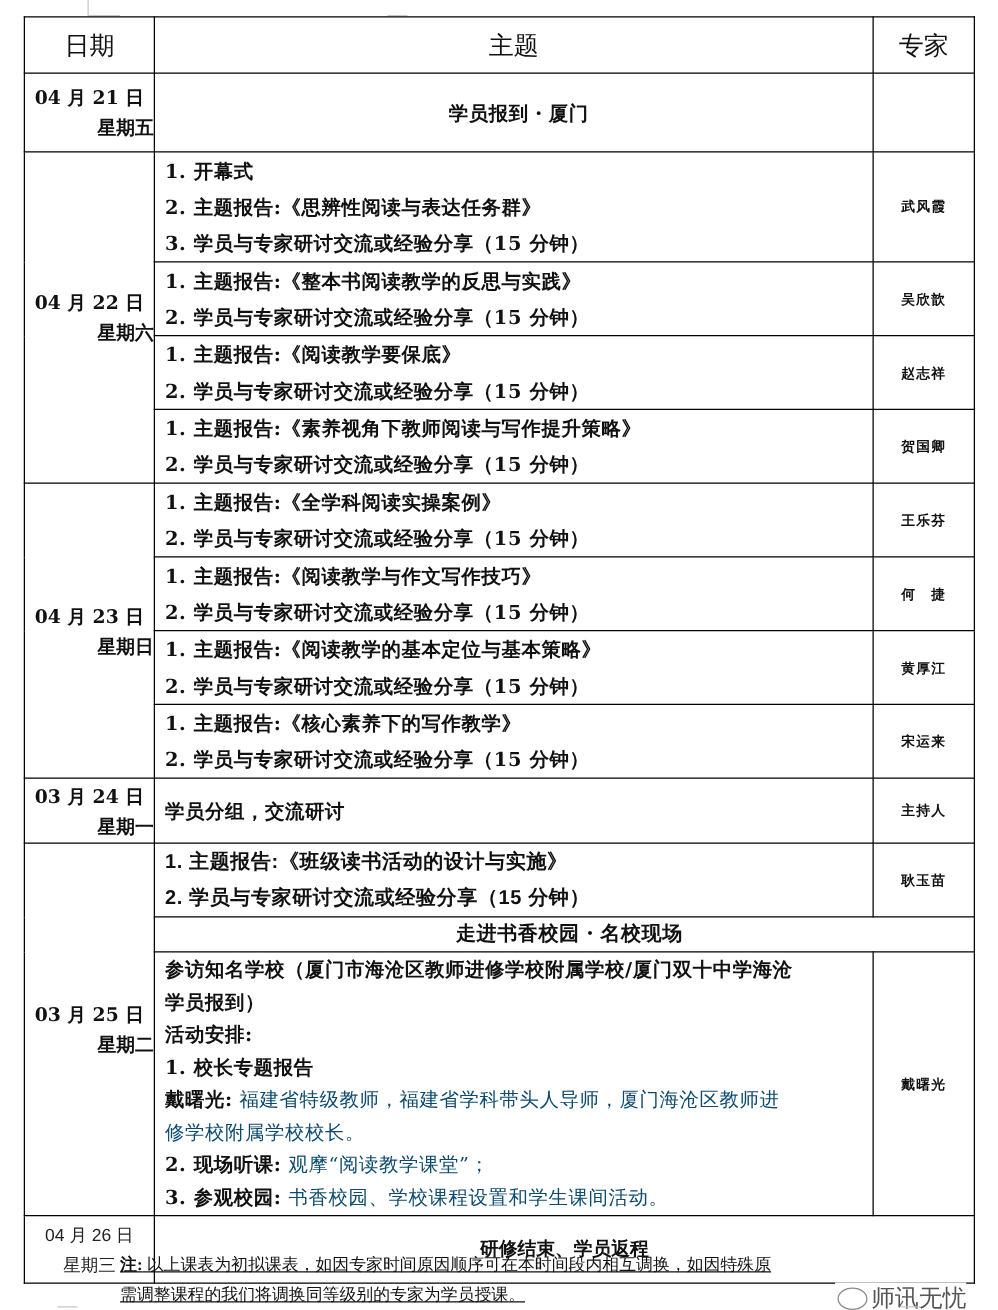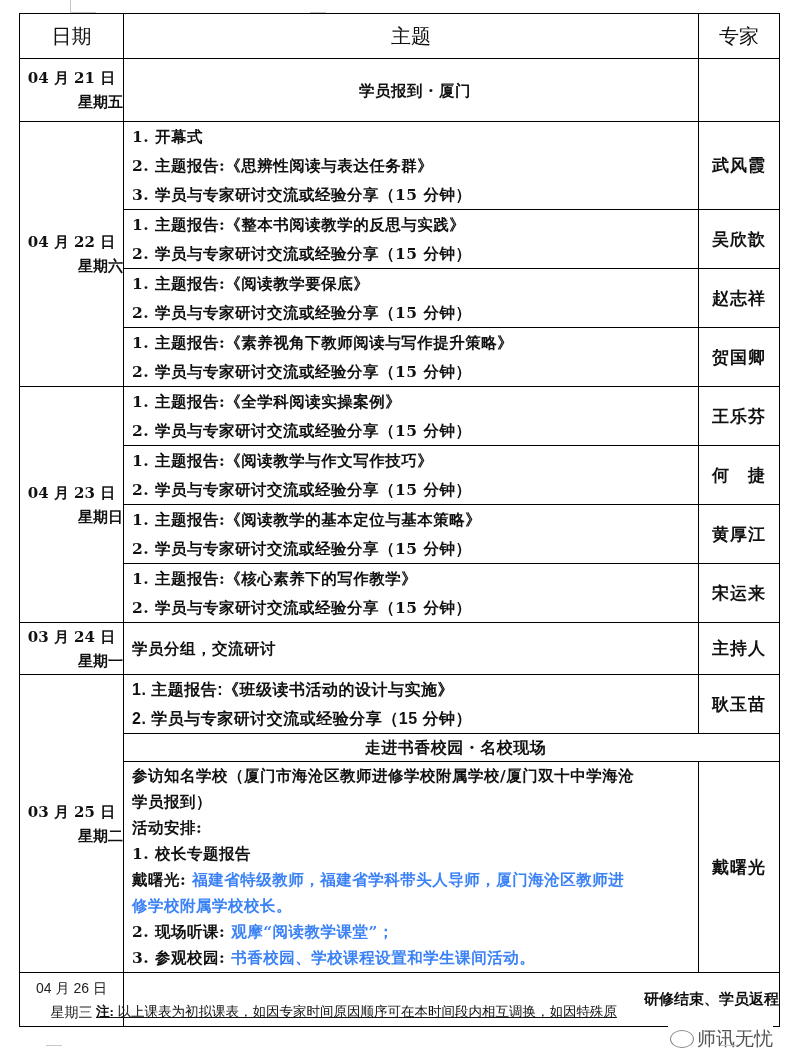--- a/index.html
+++ b/index.html
@@ -12,26 +12,26 @@
                 border-collapse:collapse; table-layout:fixed; }
   table.sched td, table.sched th { border:1.5px solid #000; padding:0; vertical-align:middle; }
   col.c-date { width:104px; } col.c-topic { width:575px; } col.c-exp { width:81px; }
   th { font-family:"DejaVu Sans","Liberation Sans",sans-serif; font-weight:normal; font-size:20px; height:44px; text-align:center; }
   .date { text-align:center; font-weight:bold; font-size:15px; line-height:24px; }
   .date .wk { font-weight:bold;text-align:right; }
   .date.light { font-weight:normal; font-family:"Liberation Sans", sans-serif; font-size:14px; color:#222; }
   .topic { padding-left:8px !important; font-size:15.5px; font-weight:bold; }
   .topic .ln { line-height:29px; height:29px; white-space:nowrap; letter-spacing:0.5px; }
   .topic.center { text-align:center;margin-top:44px; }
-  .exp { text-align:center; font-size:17px; font-weight:bold; letter-spacing:1px; }
+  .exp { text-align:center; font-size:11px; font-weight:bold; letter-spacing:1px; }
   .visit .ln { line-height:26px; height:26px; }
-  .visit .norm { font-weight:bold; color:#3b82f6; }
+  .visit .norm { font-weight:normal; color:#0c4a6e; }
   .visit .bold { font-weight:bold; }
   .narrow { font-family:Liberation Sans, sans-serif; font-size:16px; }
-  .end { text-align:right; font-weight:bold; font-size:15px; font-family:"Liberation Serif", serif; }
+  .end { text-align:center; font-weight:bold; font-size:15px; font-family:"Liberation Serif", serif; }
   .note { position:absolute; left:96px; top:1000px; width:680px; font-size:13.5px;
           font-family:"Liberation Serif", serif; line-height:24px;text-decoration:underline; }
   .note .lbl { font-weight:bold; }
   .wm { position:absolute; left:668px; top:1002px; font-family:"DejaVu Sans",sans-serif; font-size:19px; color:#555; background:#fff; padding-left:2px; display:flex; align-items:center; gap:3px;margin-top:24px; }
   .wm .bubble { width:22px; height:16px; border:1.3px solid #888; border-radius:50%; display:inline-block; }
   .pagemark { position:absolute; width:16px; height:0; border-top:1px solid #c8c8c8; }
 </style>
 </head>
 <body>
 
@@ -176,20 +176,21 @@
       <div>04 月 26 日</div>
       <div>星期三</div>
     </td>
     <td class="end" colspan="2">研修结束、学员返程</td>
   </tr>
 </tbody>
   </table>
 
 <div class="note">
   <div><span class="lbl">注:</span><span> 以上课表为初拟课表，如因专家时间原因顺序可在本时间段内相互调换，如因特殊原</span></div>
+  <div>需调整课程的我们将调换同等级别的专家为学员授课。</div>
 </div>
 
 <div class="wm">
   <span class="bubble"></span>
   <span>师讯无忧</span>
 </div>
 
 <div class="pagemark" style="left:46px;top:1045px;"></div>
 <div class="pagemark" style="left:720px;top:1045px;"></div>
 

